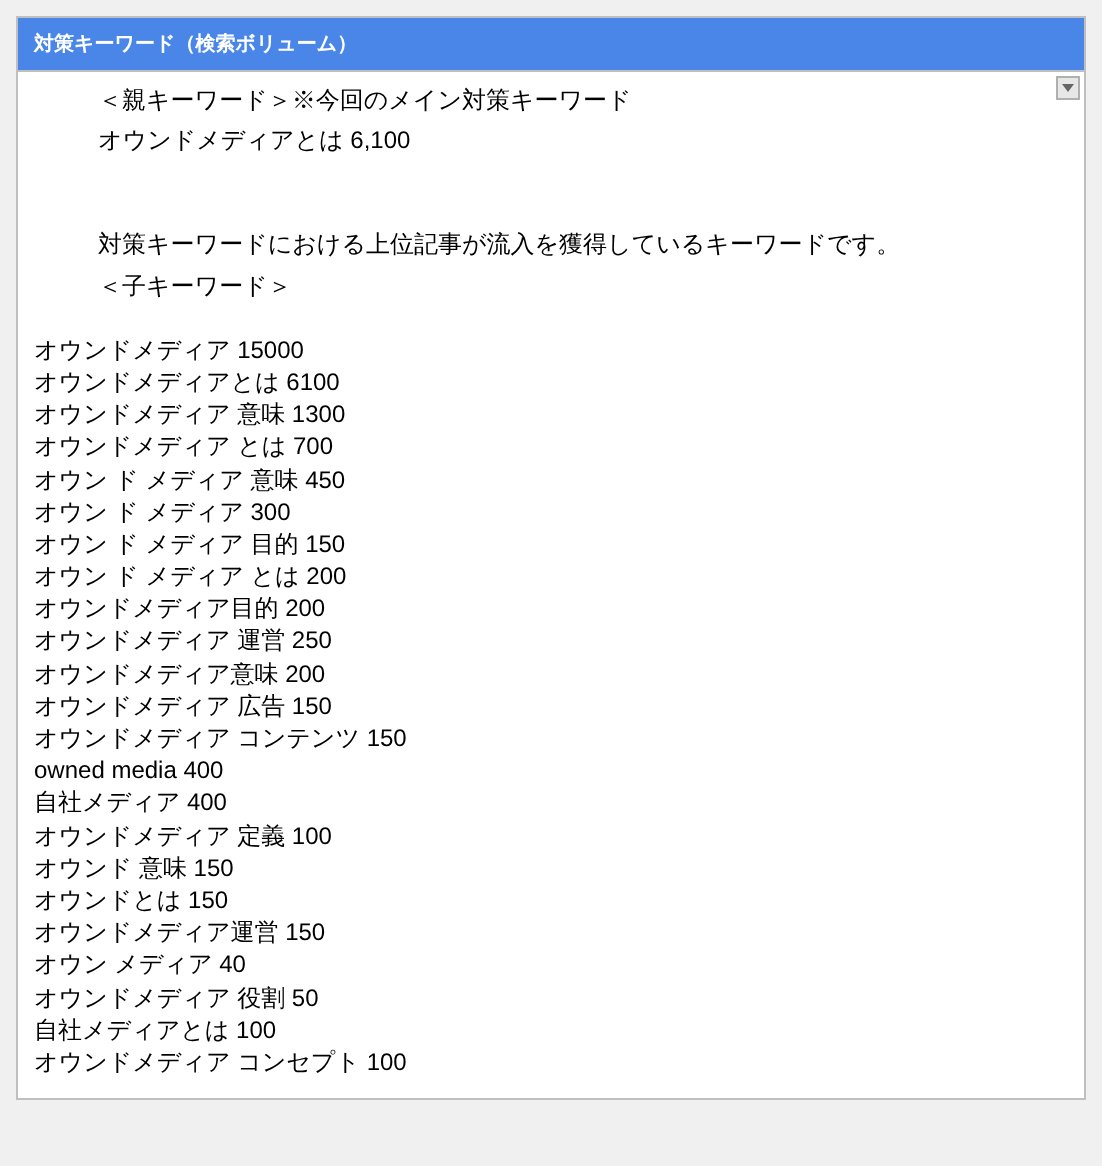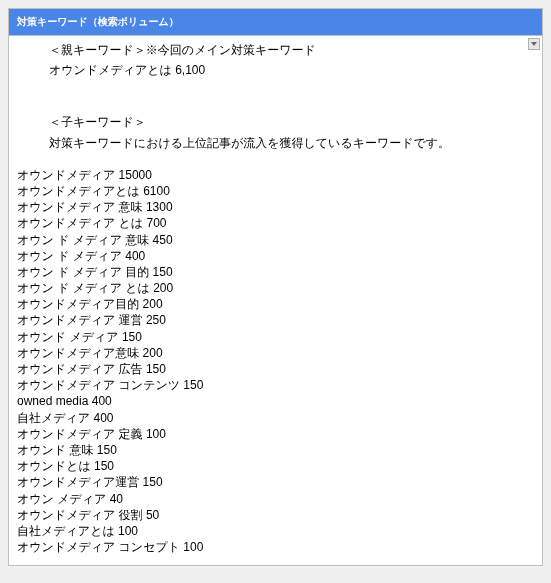--- a/index.html
+++ b/index.html
@@ -64,37 +64,36 @@
         <polygon points="0,0 6,0 3,4" fill="#666"></polygon>
       </svg>
     </div>
     <div class="body">
 
       <div class="section">＜親キーワード＞※今回のメイン対策キーワード</div>
       <div class="section">オウンドメディアとは 6,100</div>
 
       <div class="spacer"></div>
 
+      <div class="section">対策キーワードにおける上位記事が流入を獲得しているキーワードです。</div>
       <div class="section">＜子キーワード＞</div>
-      <div class="section">対策キーワードにおける上位記事が流入を獲得しているキーワードです。</div>
 
       <div class="spacer-sm"></div>
 
       <div id="child-list">
           <div>オウンドメディア 15000</div>
           <div>オウンドメディアとは 6100</div>
           <div>オウンドメディア 意味 1300</div>
           <div>オウンドメディア とは 700</div>
           <div>オウン ド メディア 意味 450</div>
-          <div>オウン ド メディア 400</div>
+          <div>オウン ド メディア 300</div>
           <div>オウン ド メディア 目的 150</div>
           <div>オウン ド メディア とは 200</div>
           <div>オウンドメディア目的 200</div>
           <div>オウンドメディア 運営 250</div>
-          <div>オウンド メディア 150</div>
           <div>オウンドメディア意味 200</div>
           <div>オウンドメディア 広告 150</div>
           <div>オウンドメディア コンテンツ 150</div>
           <div>owned media 400</div>
           <div>自社メディア 400</div>
           <div>オウンドメディア 定義 100</div>
           <div>オウンド 意味 150</div>
           <div>オウンドとは 150</div>
           <div>オウンドメディア運営 150</div>
           <div>オウン メディア 40</div>

